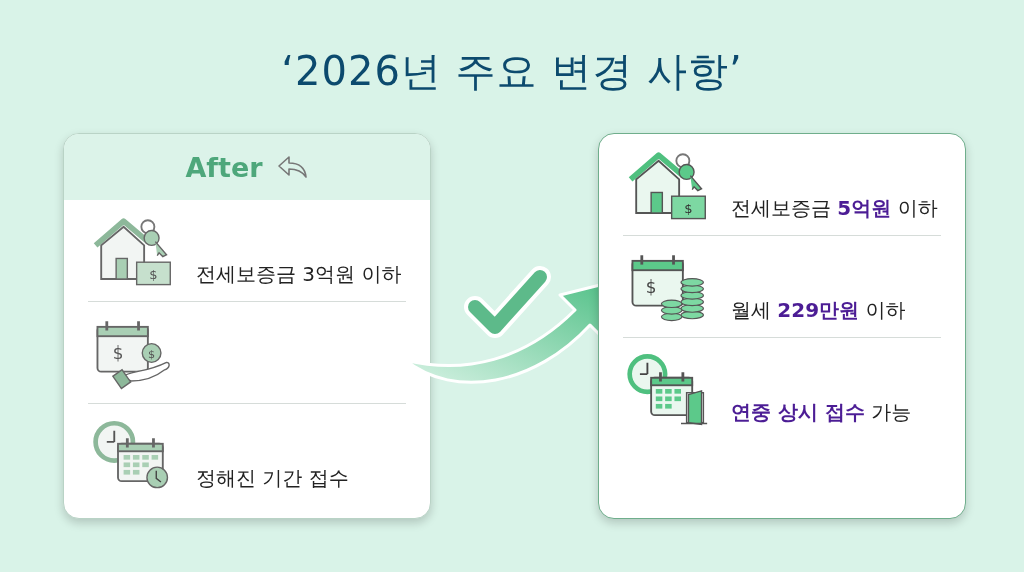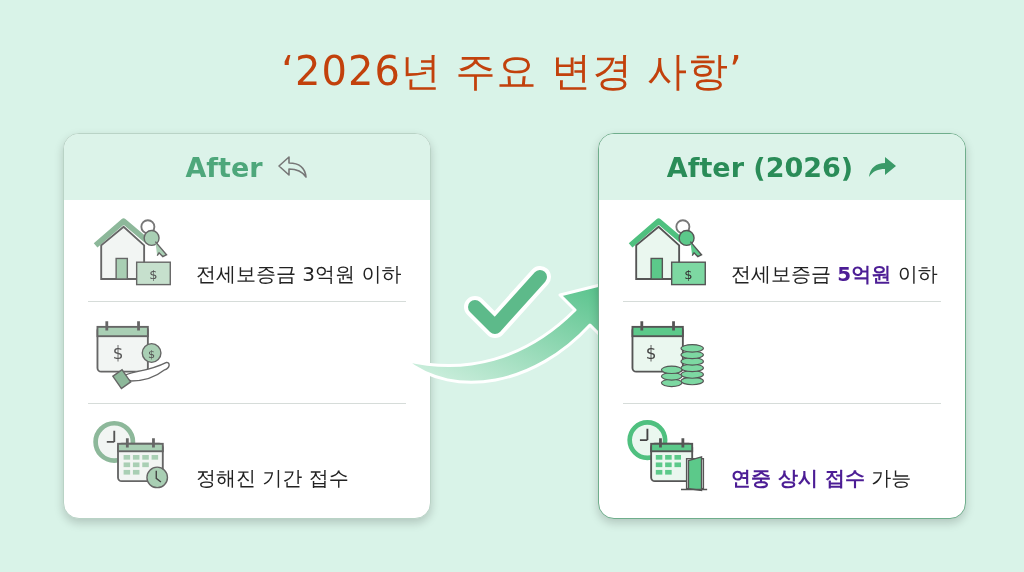--- a/index.html
+++ b/index.html
@@ -1,17 +1,17 @@
 <!DOCTYPE html>
 <html><head>
 <meta charset="utf-8">
 <style>
   html,body{margin:0;padding:0;}
   body{width:1024px;height:572px;background:#d9f3e8;font-family:"DejaVu Sans","Liberation Sans",sans-serif;position:relative;overflow:hidden;}
-  .title{position:absolute;left:0;top:44px;width:1024px;text-align:center;font-size:40px;color:#c2410c;letter-spacing:1px;}
+  .title{position:absolute;left:0;top:44px;width:1024px;text-align:center;font-size:40px;color:#0c4a6e;letter-spacing:1px;}
   .card{position:absolute;top:133px;width:368px;height:386px;background:#fff;border-radius:16px;box-shadow:0 4px 10px rgba(0,0,0,0.18);overflow:hidden;border:1.5px solid #b9d3c6;box-sizing:border-box;}
   .card.before{left:63px;}
   .card.after{left:598px;border-color:#6fae8c;}
   .card-head{height:66px;background:#dcf3e9;display:flex;align-items:center;justify-content:center;gap:14px;}
   .card-head .label{font-size:27px;font-weight:bold;color:#4ea77b;}
   .card.after .card-head .label{color:#2a8c58;}
   .row{height:101px;margin:0 24px;display:flex;align-items:center;border-bottom:1px solid #d6dcd9;}
   .row:last-child{border-bottom:none;}
   .icon{width:84px;height:76px;flex:0 0 84px;margin-left:2px;}
   .text{margin-left:22px;font-size:20px;color:#222;white-space:nowrap;margin-top:48px;}
@@ -92,26 +92,20 @@
       <stop offset="0" stop-color="#d6f2e4"></stop>
       <stop offset="1" stop-color="#4fbf85"></stop>
     </linearGradient>
   </defs>
   <path d="M10 105 C60 145 140 130 195 70 L210 85 L225 25 L165 40 L180 55 C130 105 70 120 10 105 Z" fill="url(#ag)" stroke="#fff" stroke-width="3" stroke-linejoin="round"></path>
   <path d="M80 52 L100 72 L145 22" fill="none" stroke="#fff" stroke-width="22" stroke-linecap="round" stroke-linejoin="round"></path>
   <path d="M80 52 L100 72 L145 22" fill="none" stroke="#5dba8a" stroke-width="14" stroke-linecap="round" stroke-linejoin="round"></path>
 </svg>
 
 <div class="card after">
-  <div class="card-head">
-    <span class="label">After (2026)</span>
-    <svg width="30" height="24" viewBox="0 0 30 24">
-      <path d="M18 2 L29 11 L18 20 L18 14 C11 14 6 16 2 22 C3 13 9 8 18 8 Z" fill="#3a9a68"></path>
-    </svg>
-  </div>
 
   <div class="row">
     <svg class="icon" viewBox="0 0 90 80">
       <path d="M6 34 L36 8 L62 30" fill="none" stroke="#4fc07f" stroke-width="6" stroke-linejoin="round"></path>
       <path d="M12 34 L12 70 L58 70 L58 34 L36 14 Z" fill="#eaf7ef" stroke="#555" stroke-width="2"></path>
       <rect x="28" y="48" width="12" height="22" fill="#5cc98a" stroke="#555" stroke-width="1.5"></rect>
       <circle cx="62" cy="14" r="7" fill="none" stroke="#777" stroke-width="2"></circle>
       <circle cx="66" cy="26" r="8" fill="#5cc98a" stroke="#555" stroke-width="1.5"></circle>
       <path d="M70 30 L82 44 L78 46 L74 42 L72 45" fill="#5cc98a" stroke="#555" stroke-width="1.5"></path>
       <rect x="50" y="52" width="36" height="24" fill="#7dd8a2" stroke="#555" stroke-width="1.5"></rect>
@@ -132,20 +126,21 @@
           <ellipse cx="72" cy="63" rx="12" ry="4"></ellipse>
           <ellipse cx="72" cy="56" rx="12" ry="4"></ellipse>
           <ellipse cx="72" cy="49" rx="12" ry="4"></ellipse>
           <ellipse cx="72" cy="42" rx="12" ry="4"></ellipse>
           <ellipse cx="72" cy="35" rx="12" ry="4"></ellipse>
         <ellipse cx="50" cy="72" rx="11" ry="4"></ellipse>
           <ellipse cx="50" cy="65" rx="11" ry="4"></ellipse>
           <ellipse cx="50" cy="58" rx="11" ry="4"></ellipse>
       </g>
     </svg>
+    <span class="text"><span>월세 </span><span class="hl">229만원</span><span> 이하</span></span>
   </div>
 
   <div class="row">
     <svg class="icon" viewBox="0 0 90 80">
       <circle cx="24" cy="24" r="19" fill="#eaf7ef" stroke="#4fc07f" stroke-width="5"></circle>
       <line x1="24" y1="24" x2="24" y2="12" stroke="#444" stroke-width="2"></line>
       <line x1="24" y1="24" x2="16" y2="24" stroke="#444" stroke-width="2"></line>
       <rect x="28" y="28" width="44" height="40" rx="4" fill="#eaf7ef" stroke="#555" stroke-width="2"></rect>
       <rect x="28" y="28" width="44" height="8" fill="#5cc98a" stroke="#555" stroke-width="2"></rect>
       <line x1="38" y1="22" x2="38" y2="32" stroke="#555" stroke-width="3"></line>

